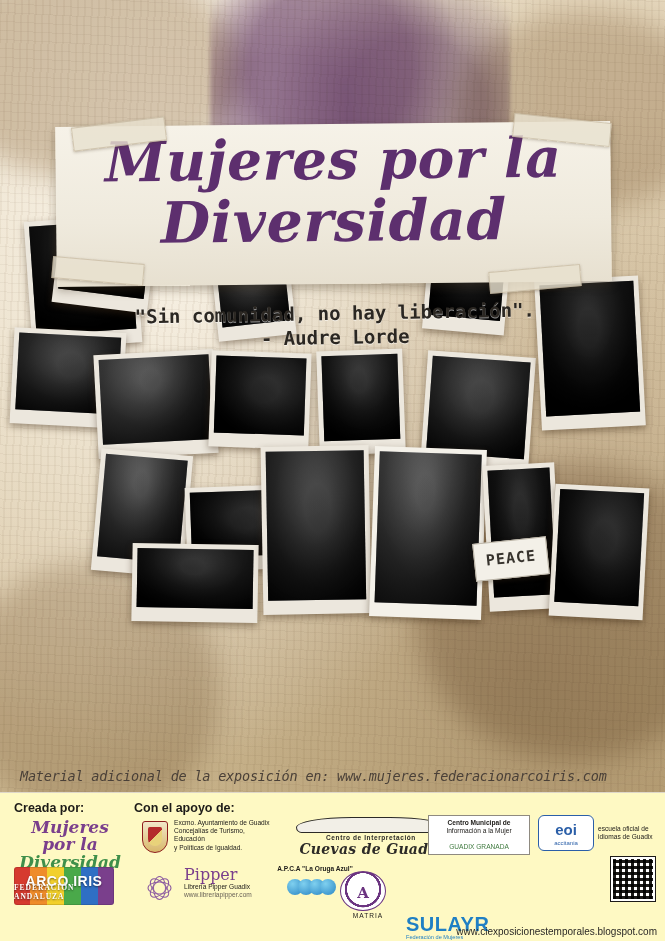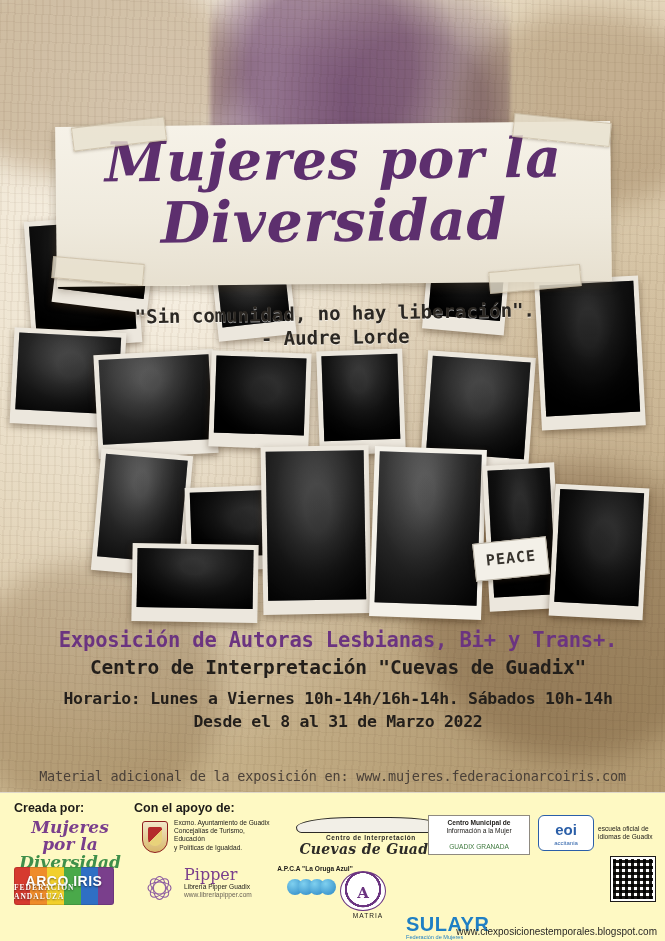--- a/index.html
+++ b/index.html
@@ -132,23 +132,23 @@
   }
   .info .line3{
     font-family:"DejaVu Sans Mono", monospace;
     font-size:16.5px;font-weight:700;color:#231f1b;margin-top:10px;letter-spacing:-.3px;
   }
   .info .line4{
     font-family:"DejaVu Sans Mono", monospace;
     font-size:16.5px;font-weight:700;color:#231f1b;margin-top:4px;letter-spacing:-.3px;
   }
   .weblink{
-    position:absolute;left:20px;top:768px;width:625px;text-align:center;
-    font-family:"DejaVu Sans Mono", monospace;
-    font-size:13.5px;color:#4a4038;letter-spacing:-.2px;
+    position:absolute;left:20px;top:768px;width:625px;text-align:left;
+    font-family:"DejaVu Sans Mono", monospace;
+    font-size:13.5px;color:#4a4038;letter-spacing:-.2px;font-style:italic;
   }
   
   .footer{
     position:absolute;left:0;right:0;bottom:0;height:148px;
     background:#fef9c3;
     border-top:1px solid #ded7c9;
   }
   .foot-head{
     position:absolute;font-family:"Liberation Sans",sans-serif;
     font-weight:700;font-size:12.5px;color:#1d1b18;
@@ -367,26 +367,20 @@
     <div class="tape t2"></div>
     <div class="tape t3"></div>
     <div class="tape t4"></div>
   </div>
 
   <div class="quote">
     <div class="q1">"Sin comunidad, no hay liberación".</div>
     <div class="q2">- Audre Lorde</div>
   </div>
 
-  <div class="info">
-    <div class="line1">Exposición de Autoras Lesbianas, Bi+ y Trans+.</div>
-    <div class="line2">Centro de Interpretación "Cuevas de Guadix"</div>
-    <div class="line3">Horario: Lunes a Viernes 10h-14h/16h-14h. Sábados 10h-14h</div>
-    <div class="line4">Desde el 8 al 31 de Marzo 2022</div>
-  </div>
 
   <div class="weblink">Material adicional de la exposición en: www.mujeres.federacionarcoiris.com</div>
 
   <div class="footer">
     <div class="foot-head fh1">Creada por:</div>
     <div class="foot-head fh2">Con el apoyo de:</div>
 
     <div class="brand">
       <div class="b1">Mujeres por la</div>
       <div class="b2">Diversidad</div>

